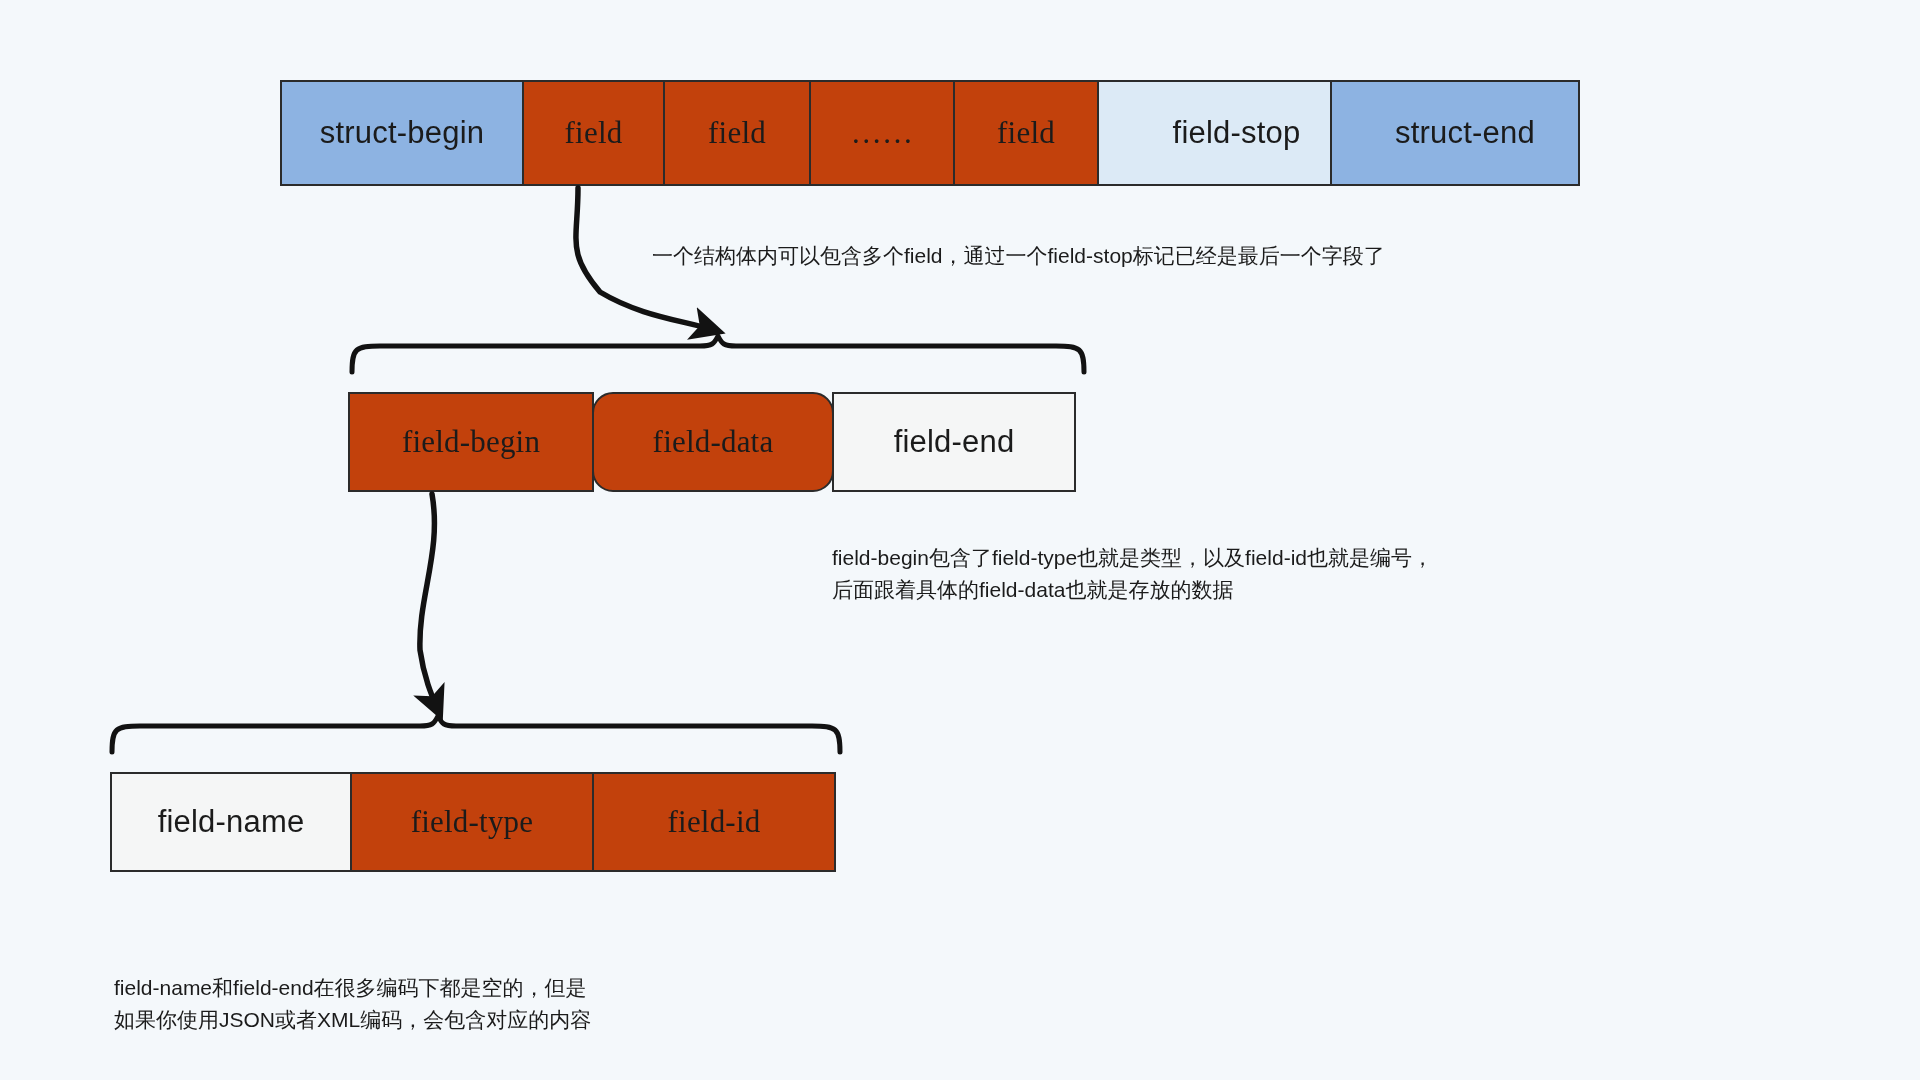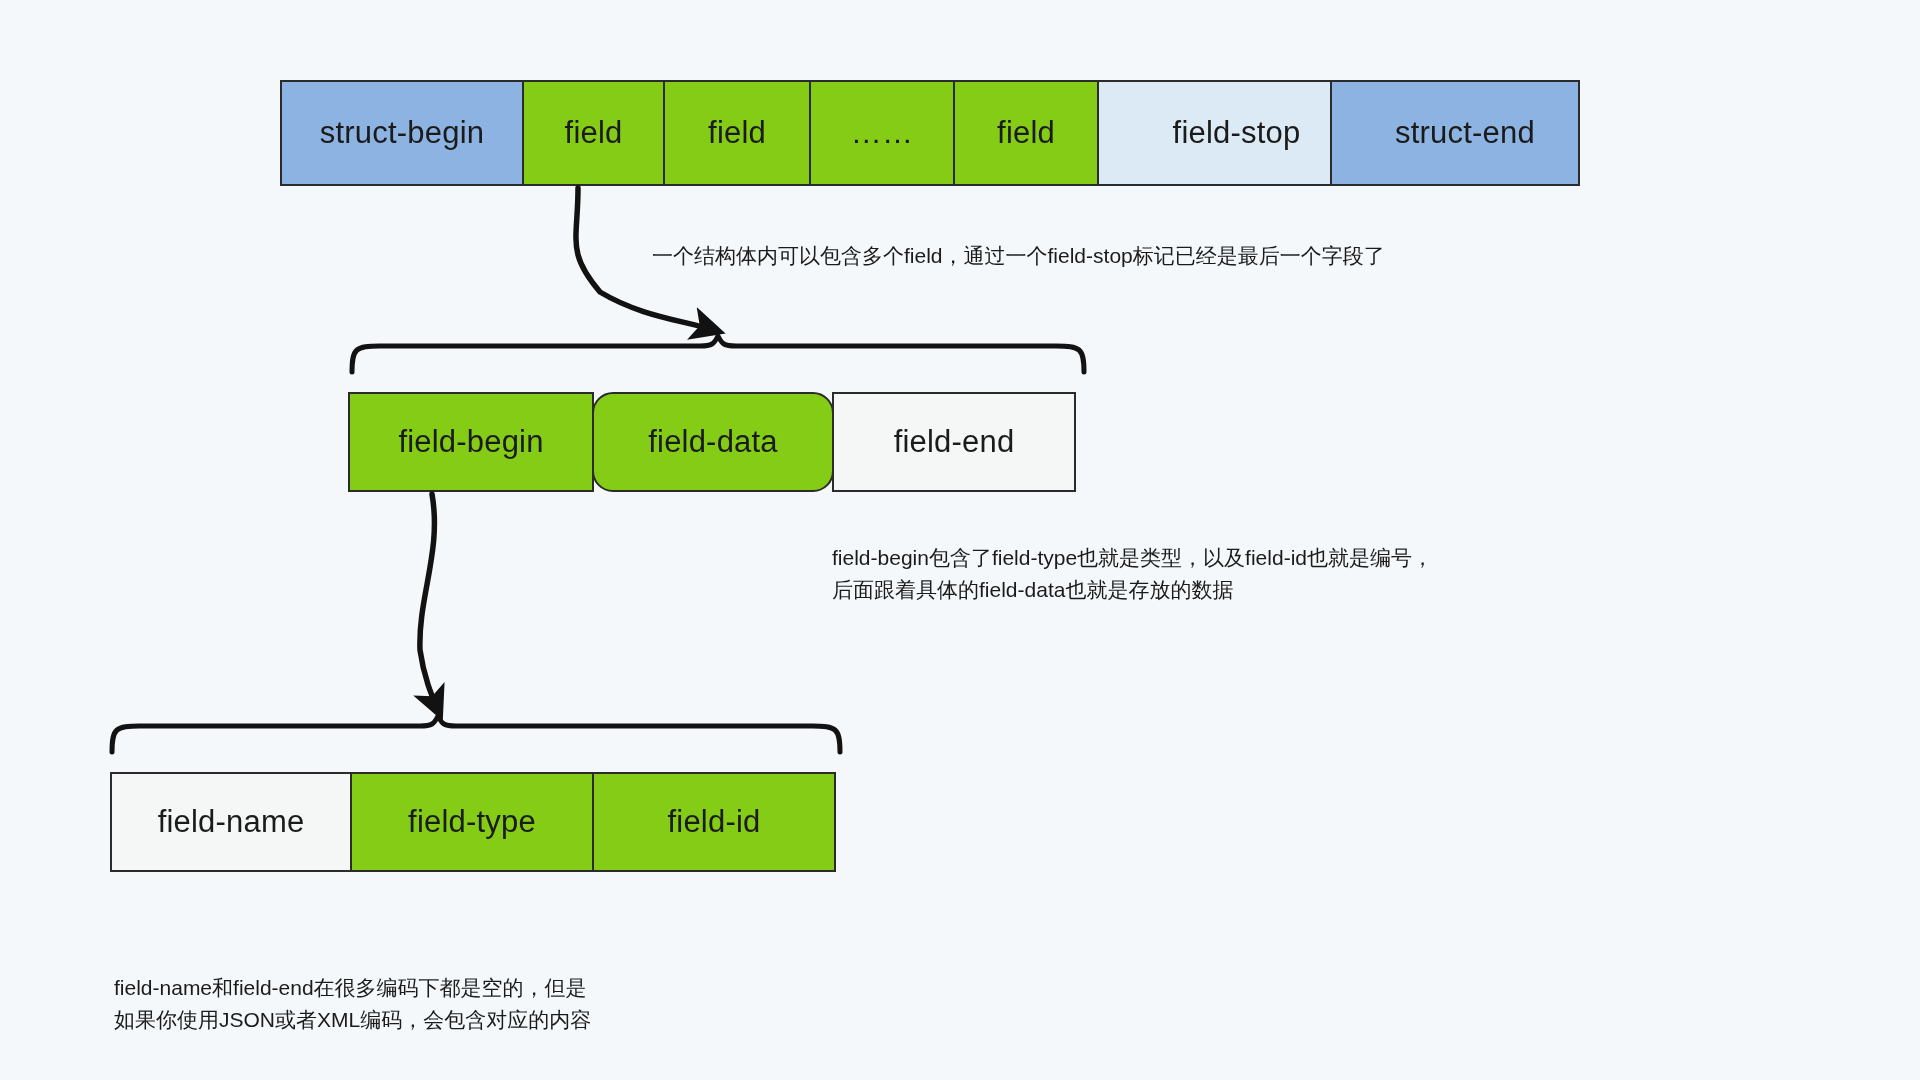--- a/index.html
+++ b/index.html
@@ -28,21 +28,21 @@
     align-items: center;
     justify-content: center;
     font-size: 31px;
     color: #1b1b1b;
     letter-spacing: 0.2px;
     white-space: nowrap;
   }
   .cell:first-child { margin-left: 0; }
 
   .fill-dark  { background: #8db3e2; }
-  .fill-mid   { background: #84cc16; }
+  .fill-mid   { background: #c2410c; font-family: Liberation Serif, serif; }
   .fill-light { background: #dceaf6; }
   .fill-white { background: #f5f6f6; }
 
   .note {
     position: absolute;
     font-size: 21px;
     line-height: 1.52;
     color: #1b1b1b;
     white-space: pre-line;
   }

